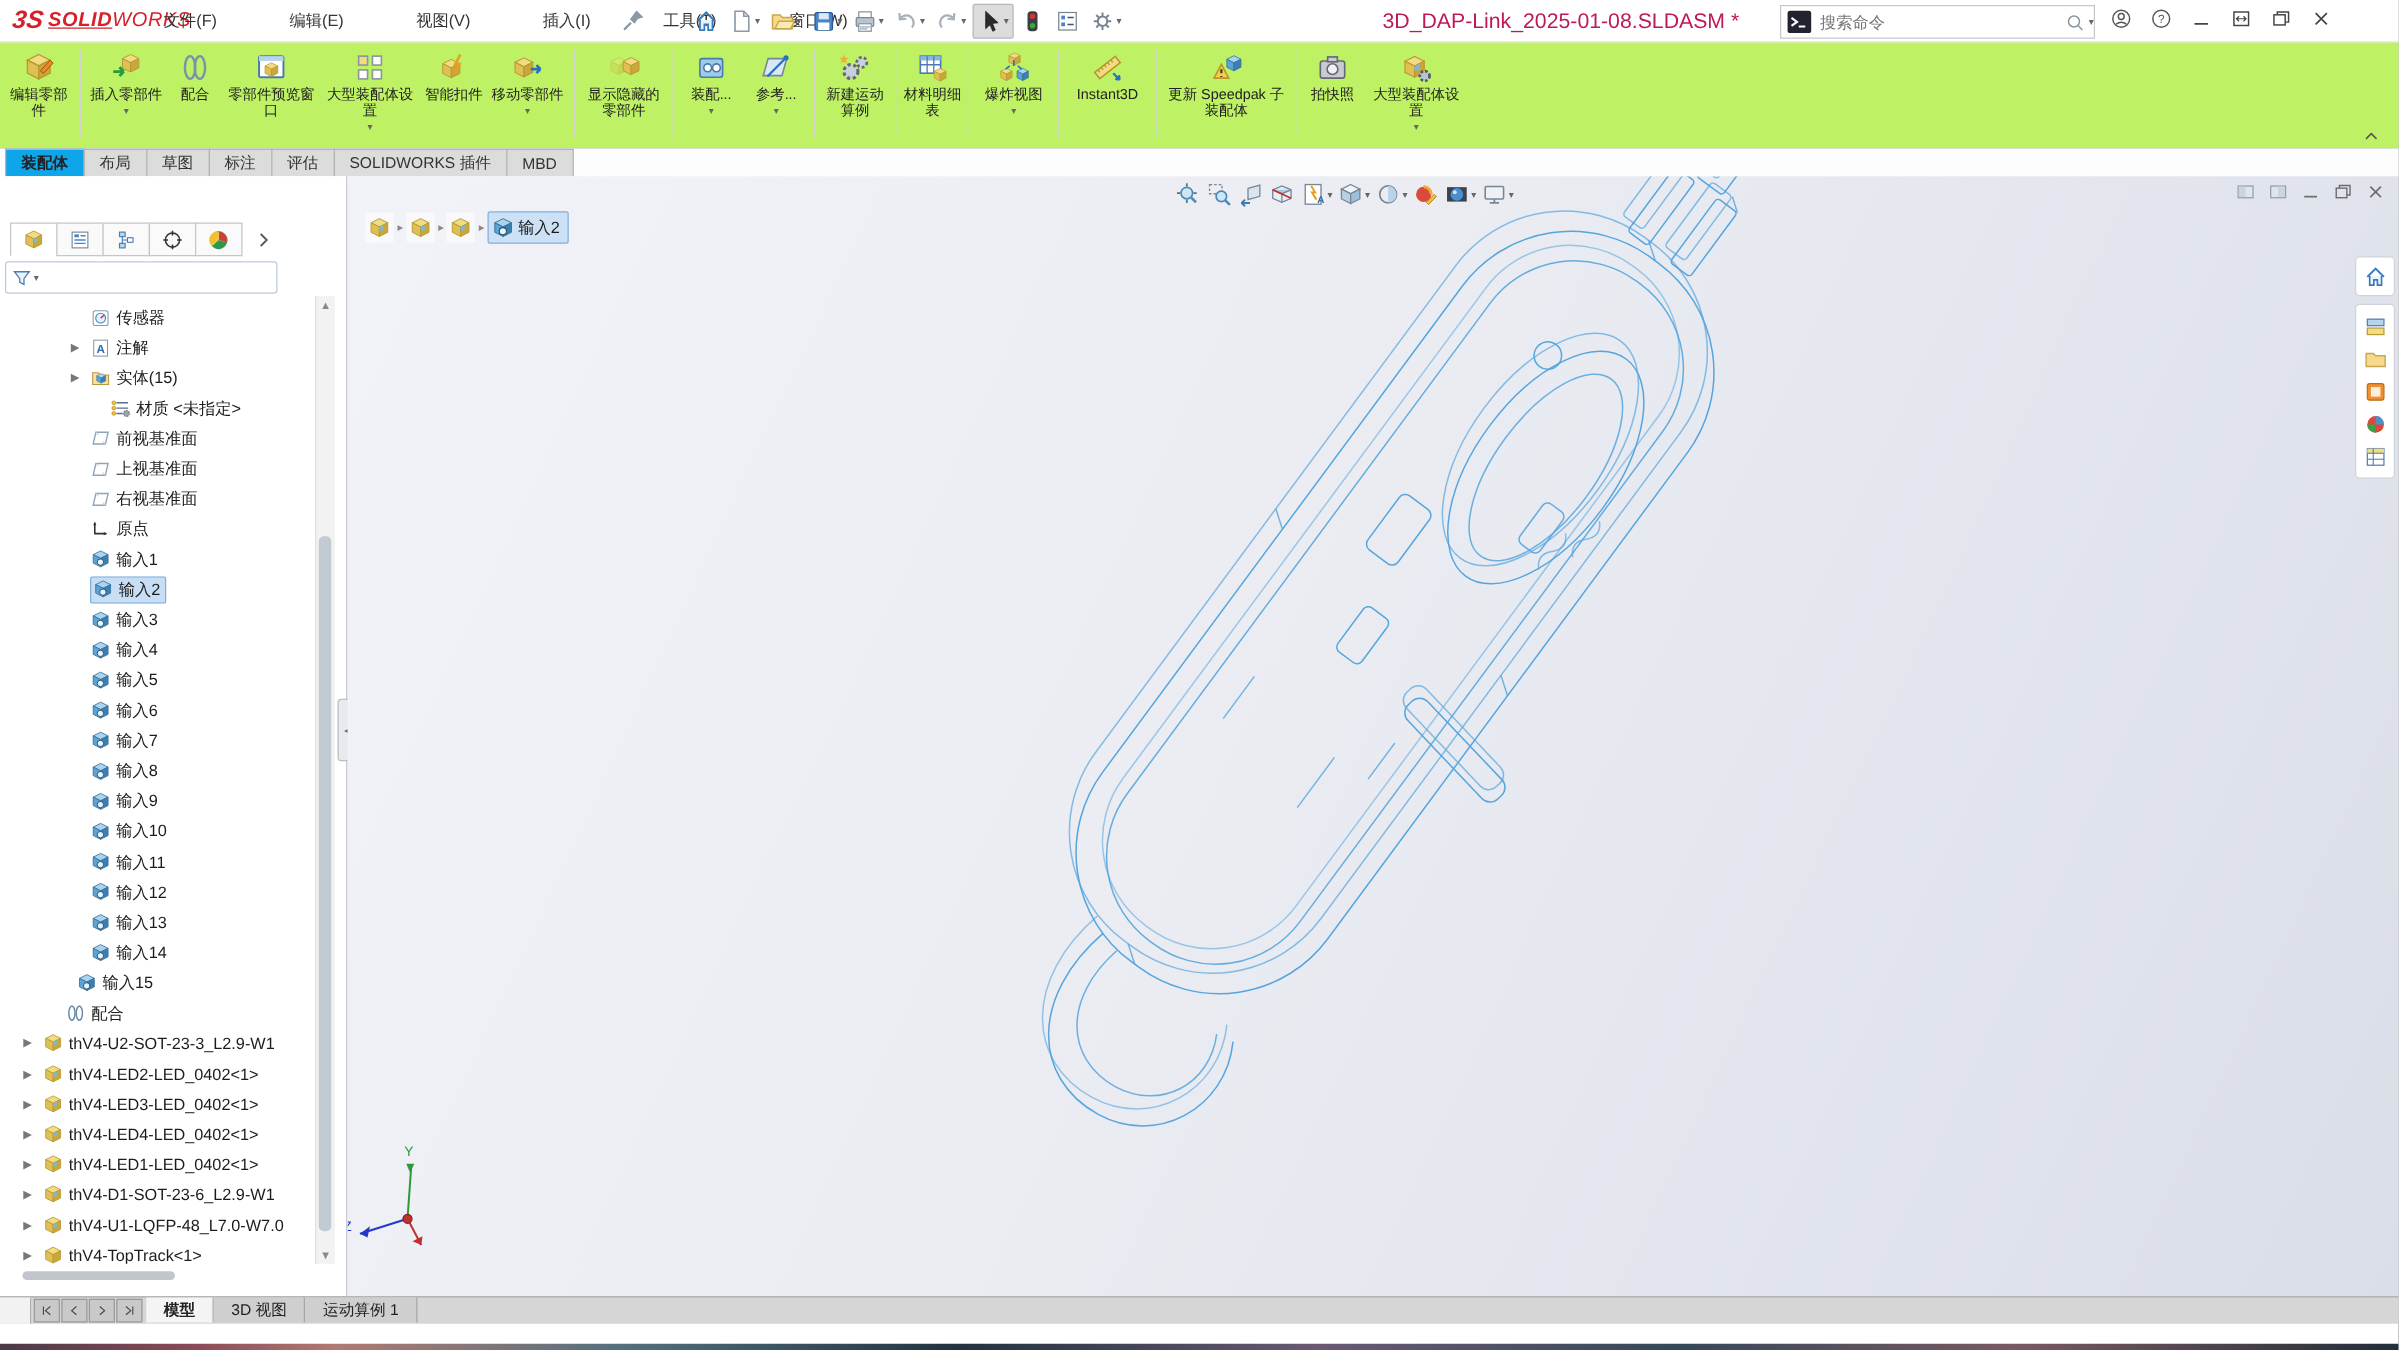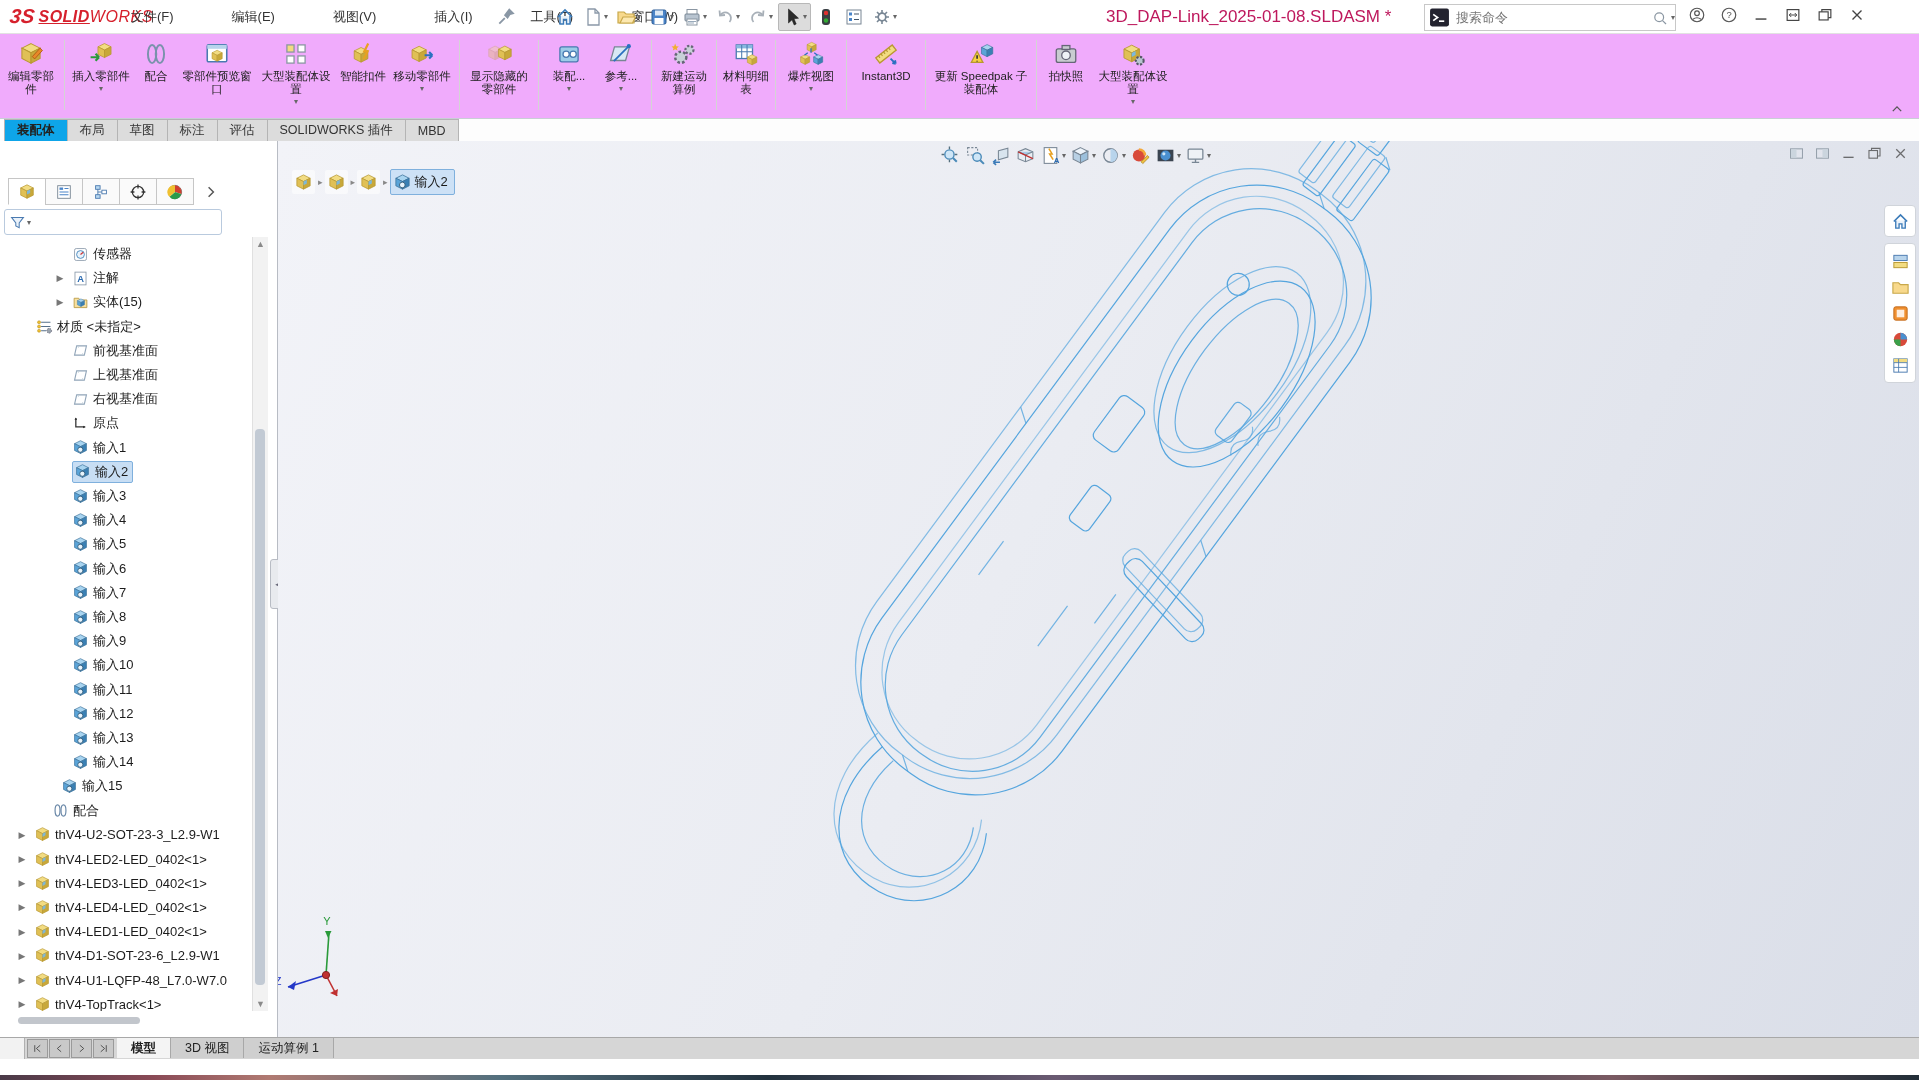--- a/index.html
+++ b/index.html
@@ -26,21 +26,21 @@
             font-size:17px;color:#be185d;white-space:nowrap;}
   .searchbox{position:absolute;left:1424px;top:4px;width:250px;height:25px;border:1px solid #c8c8c8;
              display:flex;align-items:center;background:#fff;}
   .searchbox .icon.cmd{width:21px;height:21px;margin:0 4px;}
   .searchbox input{flex:1;border:none;outline:none;font-size:13px;color:#444;min-width:0;
                    font-family:Liberation Serif, serif;}
   .searchbox .icon.mag{width:16px;height:16px;margin-right:2px;}
   #titleicons{position:absolute;left:1688px;top:0;height:33px;display:flex;align-items:center;gap:14px;}
   #titleicons .icon{width:18px;height:18px;}
   
-  .ribbon{position:absolute;left:0;top:34px;width:1919px;height:84px;background:#f0abfc;
+  .ribbon{position:absolute;left:0;top:34px;width:1919px;height:84px;background:#bef264;
           border-bottom:1px solid #c9ced6;}
   #ribbonbtns{position:absolute;left:2px;top:2px;height:80px;display:flex;align-items:flex-start;}
   .rbtn{display:flex;flex-direction:column;align-items:center;height:78px;padding-top:5px;border-radius:2px;}
   .rbtn .icon{width:26px;height:26px;}
   .rbtn .rlabel{font-size:11.5px;line-height:13px;text-align:center;color:#222;margin-top:3px;}
   .rbtn .dd{margin:1px 0 0 0;}
   .rsep{width:1px;height:70px;background:#d4d4d4;margin:4px 4px 0 4px;}
   .ribbon-collapse{position:absolute;right:12px;bottom:2px;width:20px;height:14px;}
   
   .cmtabs{position:absolute;left:0;top:119px;width:1919px;height:22px;background:#fdfdfd;}
@@ -643,21 +643,21 @@
                 <path d="M2.5 5 H8 L9.5 7 H17.5 V16 H2.5 Z" fill="#f8e0a0" stroke="#b89840"></path>
                 <g transform="translate(4.5,4.5) scale(0.6)">
                   <polygon points="10,2 17,5.5 10,9 3,5.5" fill="#a8d4f0" stroke="#3a7099" stroke-width="0.8"></polygon>
                   <polygon points="3,5.5 10,9 10,17 3,13.5" fill="#5aa4d8" stroke="#3a7099" stroke-width="0.8"></polygon>
                   <polygon points="17,5.5 10,9 10,17 17,13.5" fill="#3a80b4" stroke="#3a7099" stroke-width="0.8"></polygon>
                 </g>
               </svg>
             </span>
             <span class="tlabel">实体(15)</span>
           </div>
-          <div class="trow" style="top:78.6px;padding-left:36px">
+          <div class="trow" style="top:78.6px;padding-left:88px">
             <span class="icon ">
               <svg viewBox="0 0 20 20">
                 <path d="M6 5 H17 M6 10 H17 M6 15 H12" stroke="#56708a" stroke-width="1.4"></path>
                 <circle cx="3.6" cy="5" r="1.8" fill="#f0c030" stroke="#b08820" stroke-width="0.6"></circle>
                 <circle cx="3.6" cy="10" r="1.8" fill="#f0c030" stroke="#b08820" stroke-width="0.6"></circle>
                 <circle cx="3.6" cy="15" r="1.8" fill="#f0c030" stroke="#b08820" stroke-width="0.6"></circle>
                 <circle cx="15.5" cy="15" r="2.8" fill="#9aa4ae" stroke="#667" stroke-width="1" stroke-dasharray="1.4 1.1"></circle>
               </svg>
             </span>
             <span class="tlabel">材质 &lt;未指定&gt;</span>

